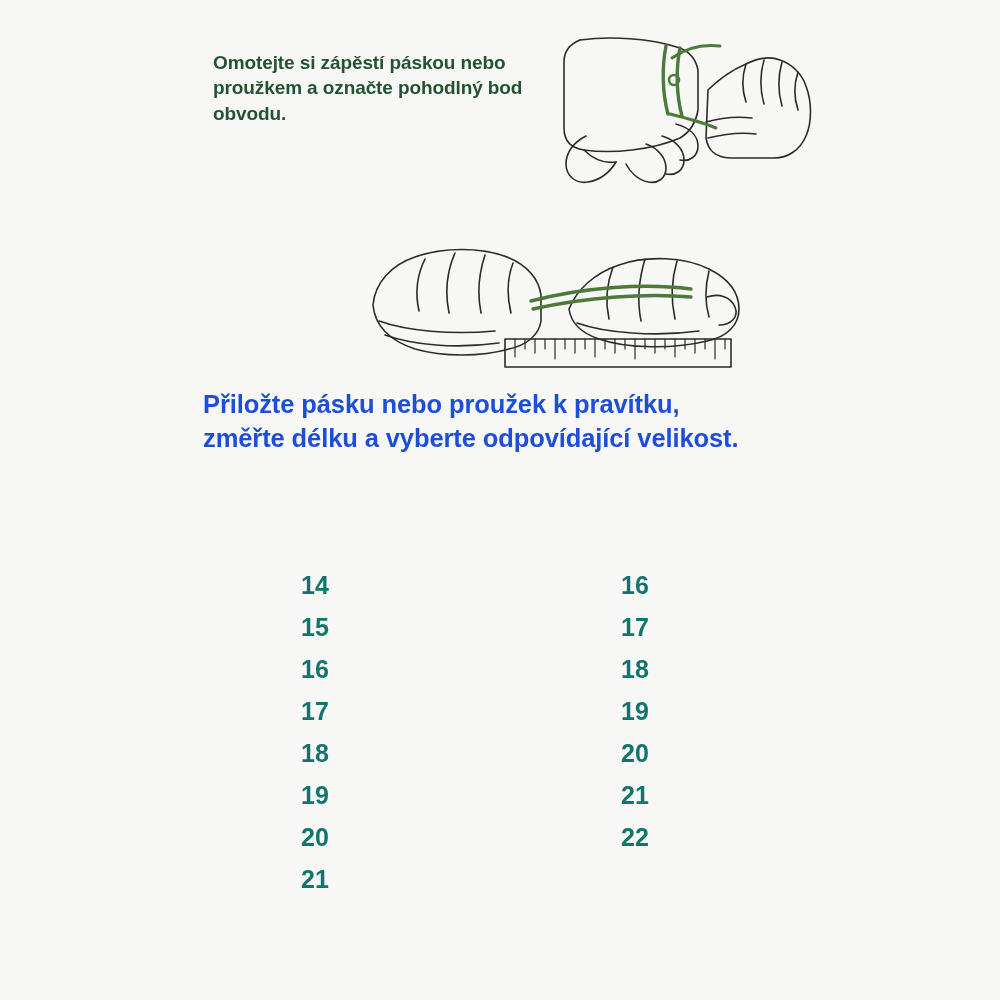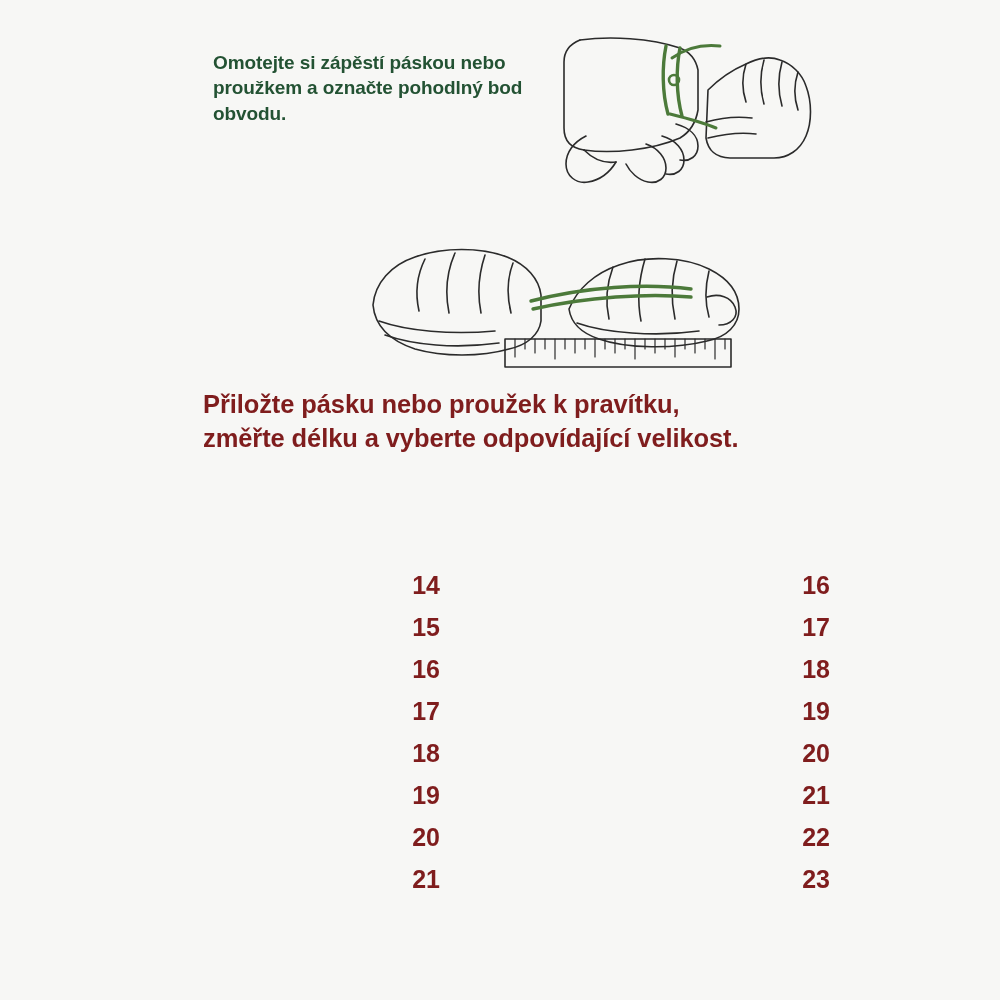--- a/index.html
+++ b/index.html
@@ -53,21 +53,21 @@
 
   
   .step2-text {
     position: absolute;
     left: 203px;
     top: 388px;
     width: 560px;
     font-size: 25.5px;
     font-weight: bold;
     line-height: 1.33;
-    color: #7f1d1d;
+    color: #1d4ed8;
     letter-spacing: -0.1px;
   }
 
   
   .size-table {
     position: absolute;
     left: 190px;
     top: 530px;
     width: 640px;
   }
@@ -93,22 +93,22 @@
     margin-top: 22px;
   }
   .trow {
     display: flex;
     align-items: center;
     height: 42px;
   }
   .td {
     font-size: 25px;
     font-weight: bold;
-    color: #7f1d1d;
-    text-align: right;
+    color: #0f766e;
+    text-align: center;
     margin-top: 24px;
   }
   .td-wrist { width: 250px; }
   .td-size  { width: 390px; }
 
   svg { display: block; }
 </style>
 </head>
 <body>
 
@@ -235,18 +235,17 @@
       <div class="trow">
         <div class="td td-wrist">19</div>
         <div class="td td-size">21</div>
       </div>
       <div class="trow">
         <div class="td td-wrist">20</div>
         <div class="td td-size">22</div>
       </div>
       <div class="trow">
         <div class="td td-wrist">21</div>
-        <div class="td td-size">23</div>
       </div>
     </div>
   </div>
 
 </div>
 
 </body></html>

